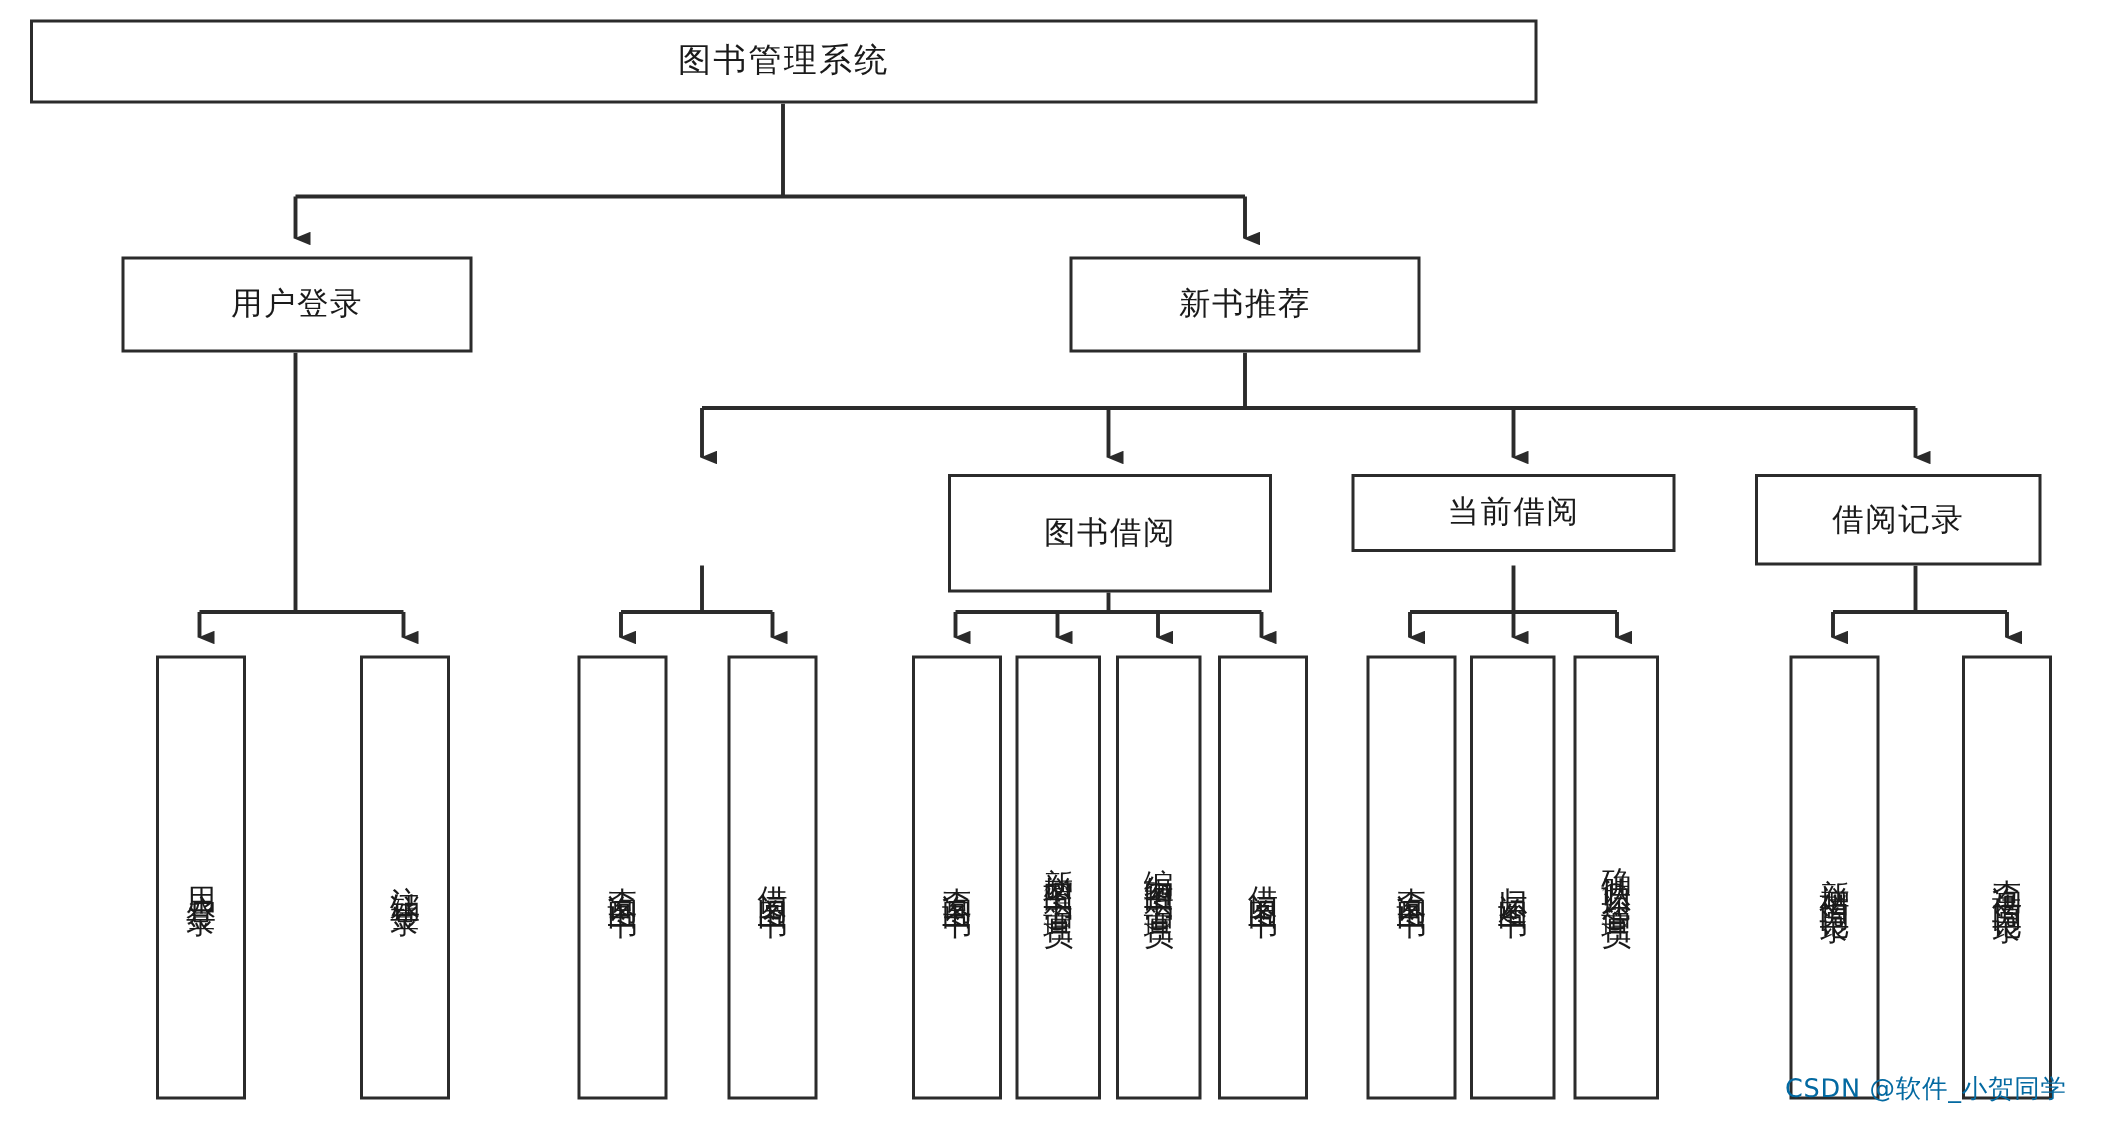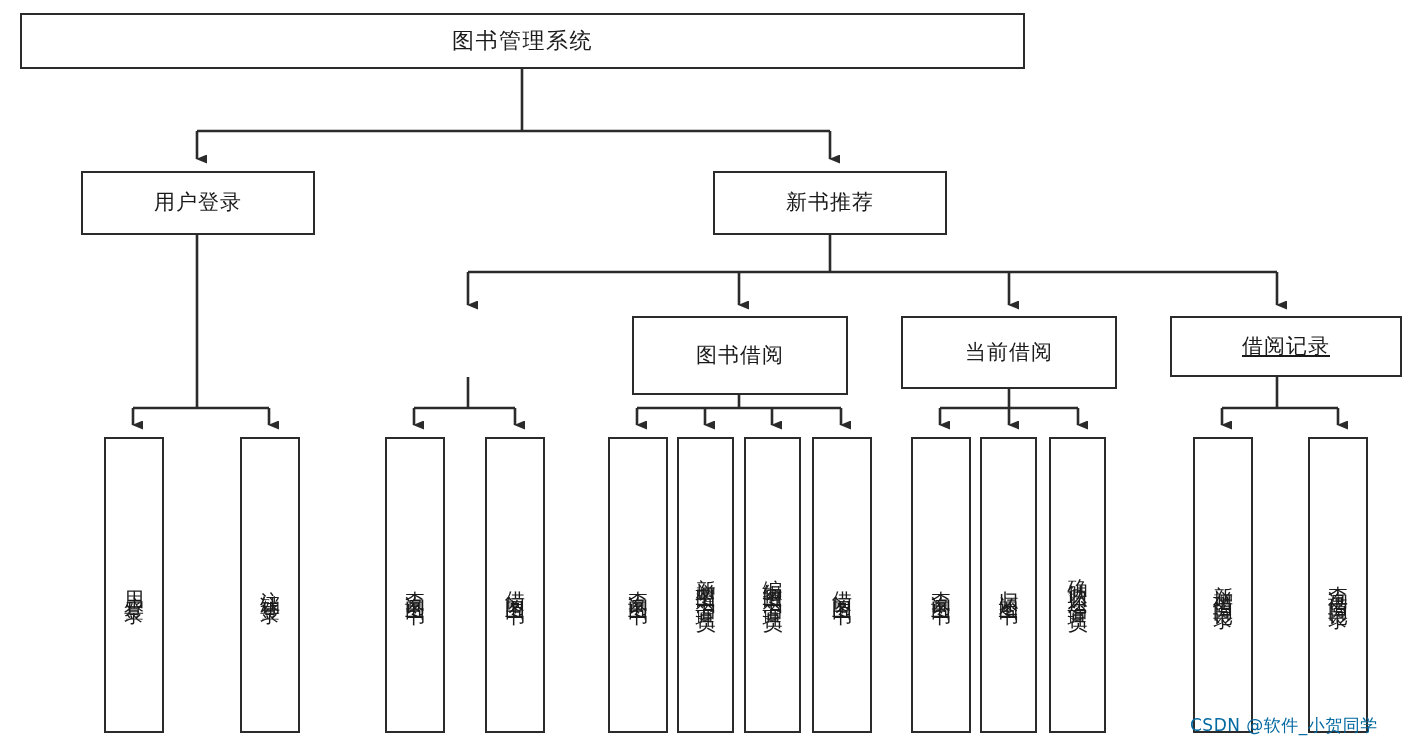--- a/index.html
+++ b/index.html
@@ -135,24 +135,24 @@
   <div class="node horiz" style="left:81px; top:171px; width:234px; height:64px;">
     <span class="node-label">用户登录</span>
   </div>
   <div class="node horiz" style="left:713px; top:171px; width:234px; height:64px;">
     <span class="node-label">新书推荐</span>
   </div>
 
   <div class="node horiz" style="left:632px; top:316px; width:216px; height:79px;">
     <span class="node-label">图书借阅</span>
   </div>
-  <div class="node horiz" style="left:901px; top:316px; width:216px; height:73px;">
+  <div class="node horiz" style="left:901px; top:316px; width:216px; height:52px;">
     <span class="node-label">当前借阅</span>
   </div>
-  <div class="node horiz" style="left:1170px; top:316px; width:232px; height:61px;text-decoration:underline;">
+  <div class="node horiz" style="left:1170px; top:316px; width:191px; height:61px;">
     <span class="node-label">借阅记录</span>
   </div>
 
   <div class="node vert" style="left:104px; top:437px; width:60px; height:296px;">
     <span class="node-label">用户登录</span>
   </div>
   <div class="node vert" style="left:240px; top:437px; width:60px; height:296px;">
     <span class="node-label">注销登录</span>
   </div>
 

